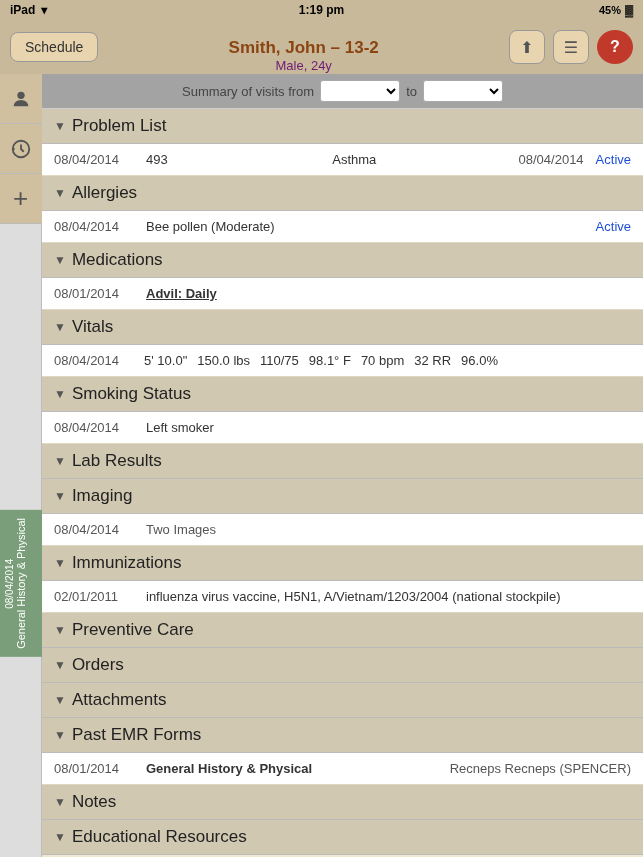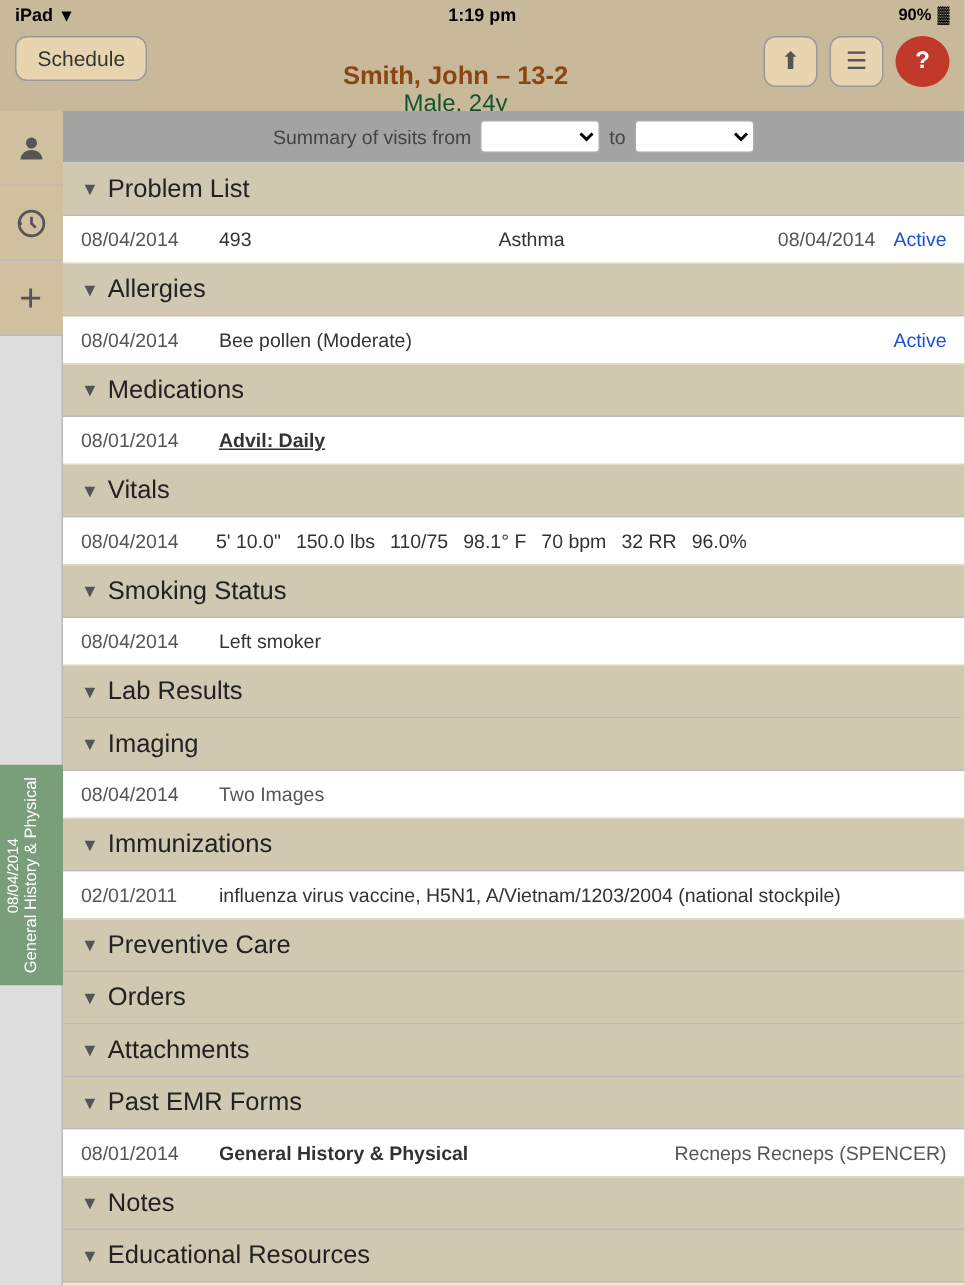--- a/index.html
+++ b/index.html
@@ -25,37 +25,37 @@
     }
     .status-left { display: flex; align-items: flex-end; gap: 6px; }
     .status-center { position: absolute; left: 50%; transform: translateX(-50%); font-size: 12px; font-weight: 600; }
     .status-right { display: flex; align-items: center; gap: 4px; font-size: 11px; }
 
     
     .header {
       background: #c8b99a;
       height: 54px;
       display: flex;
-      align-items: flex-start;
+      align-items: center;
       justify-content: space-between;
       padding: 4px 10px;
     }
     .header-center {
       text-align: center;
       flex: 1;
     }
     .header-title {
       color: #8B4513;
       font-size: 17px;
       font-weight: 600;
       margin-top: 17px;
     }
     .header-subtitle {
-      color: #14532d;
-      font-size: 16px;
+      color: #701a75;
+      font-size: 13px;
     }
     .schedule-btn {
       background: #e8d5b0;
       border: 1.5px solid #999;
       border-radius: 8px;
       padding: 6px 14px;
       font-size: 14px;
       color: #333;
       cursor: pointer;
     }
@@ -216,21 +216,21 @@
 </head>
 <body>
 
 <div class="status-bar">
   <div class="status-left">
     <span>iPad</span>
     <span>▾</span>
   </div>
   <div class="status-center">1:19 pm</div>
   <div class="status-right">
-    <span>90%</span>
+    <span>45%</span>
     <span>▓</span>
   </div>
 </div>
 
 <div class="header">
   <button class="schedule-btn">Schedule</button>
   <div class="header-center">
     <div class="header-title">Smith, John – 13-2</div>
     <div class="header-subtitle">Male, 24y</div>
   </div>

